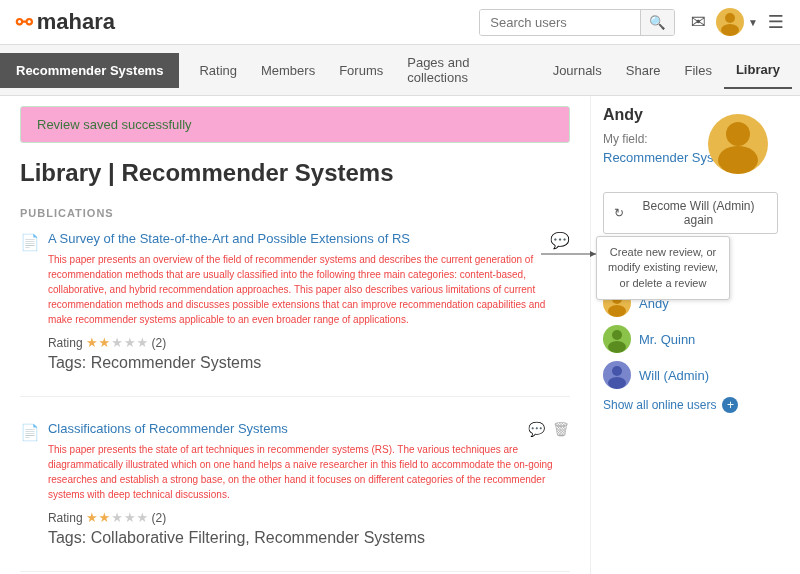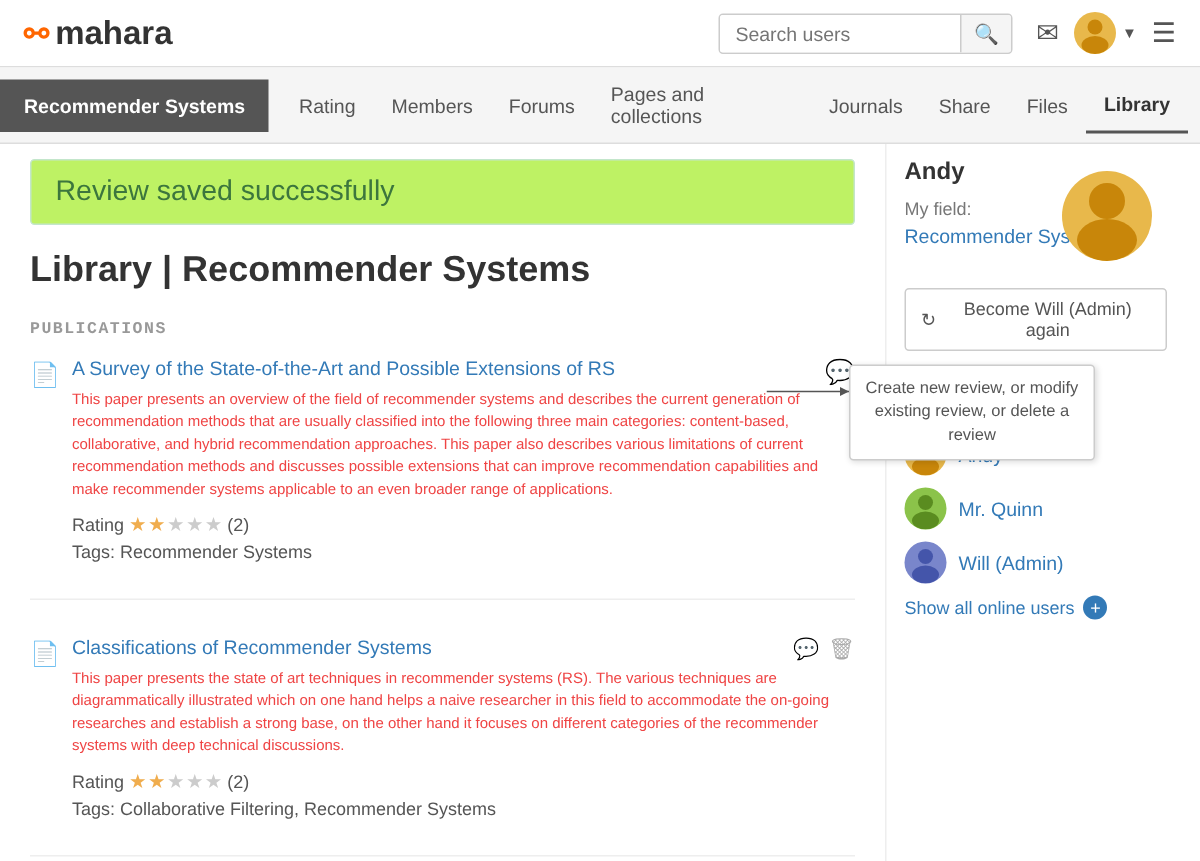--- a/index.html
+++ b/index.html
@@ -112,46 +112,45 @@
     }
     .sidebar {
       width: 200px;
       padding: 10px 12px;
       border-left: 1px solid #eee;
       flex-shrink: 0;
     }
 
     
     .success-banner {
-      background: #bef264;
+      background: #f9a8d4;
       border: 1px solid #c3e6cb;
       color: #3c763d;
       padding: 10px 16px;
       margin: 10px 0;
       border-radius: 3px;
-      font-size: 19px;
+      font-size: 13px;
     }
 
     
     .page-title {
       font-size: 24px;
       font-weight: bold;
       color: #333;
       margin: 16px 0 20px 0;
     }
 
     
     .section-label {
       font-size: 11px;
       font-weight: bold;
       color: #999;
       letter-spacing: 1px;
       margin-bottom: 12px;
       text-transform: uppercase;
-      font-family: Liberation Mono, monospace;
     }
     .publication-item {
       margin-bottom: 24px;
       padding-bottom: 24px;
       border-bottom: 1px solid #eee;
       position: relative;
     }
     .pub-title {
       color: #337ab7;
       font-size: 13px;
@@ -165,21 +164,21 @@
       color: #ef4444;
       line-height: 1.5;
       margin-bottom: 8px;
     }
     .pub-rating {
       font-size: 12px;
       color: #555;
       margin-bottom: 4px;
     }
     .pub-tags {
-      font-size: 12px;
+      font-size: 16px;
       color: #555;
     }
     .stars {
       display: inline-flex;
       gap: 1px;
     }
     .star { color: #f0ad4e; font-size: 13px; }
     .star-empty { color: #ccc; font-size: 13px; }
 
     .pub-doc-icon {
@@ -402,21 +401,21 @@
           </div>
           <div class="pub-tags">
             <span>Tags:</span>
             <span>Recommender Systems</span>
           </div>
         </div>
       </div>
       <span class="comment-icon">💬</span>
 
       <div style="position:absolute; right:-160px; top:5px; z-index:10;">
-        <div class="callout-box" style="position:relative; right:0; top:0; width:164px;">Create new review, or modify existing review, or delete a review</div>
+        <div class="callout-box" style="position:relative; right:0; top:0; width:134px;">Create new review, or modify existing review, or delete a review</div>
         <svg style="position:absolute; left:-55px; top:8px;" width="60" height="20">
           <line x1="0" y1="10" x2="55" y2="10" stroke="#555" stroke-width="1" marker-end="url(#arrow)"></line>
           <defs>
             <marker id="arrow" markerWidth="6" markerHeight="6" refX="6" refY="3" orient="auto">
               <path d="M0,0 L6,3 L0,6 Z" fill="#555"></path>
             </marker>
           </defs>
         </svg>
       </div>
     </div>

